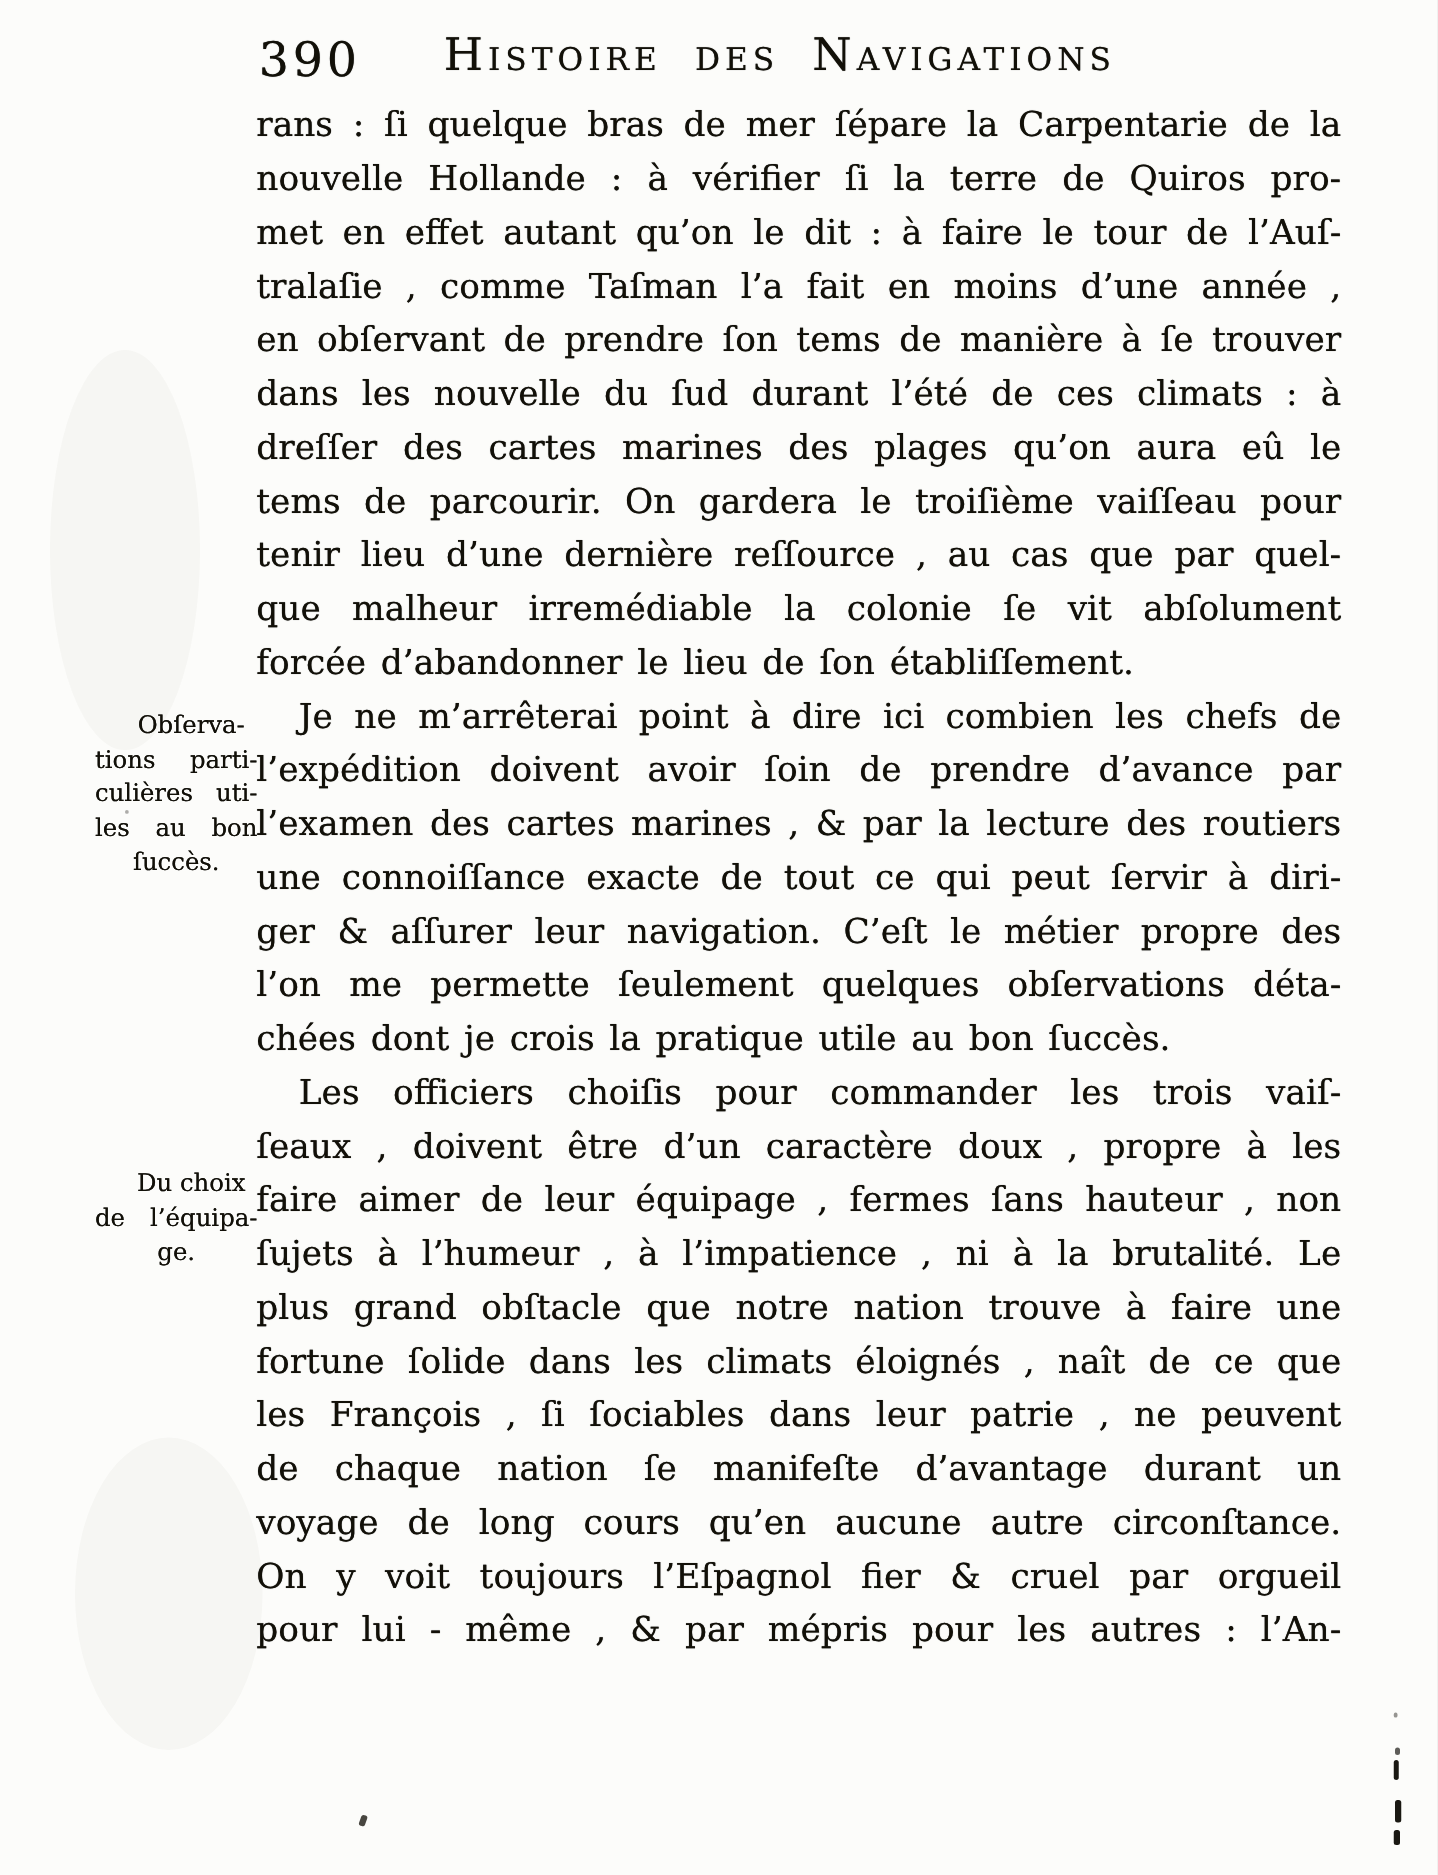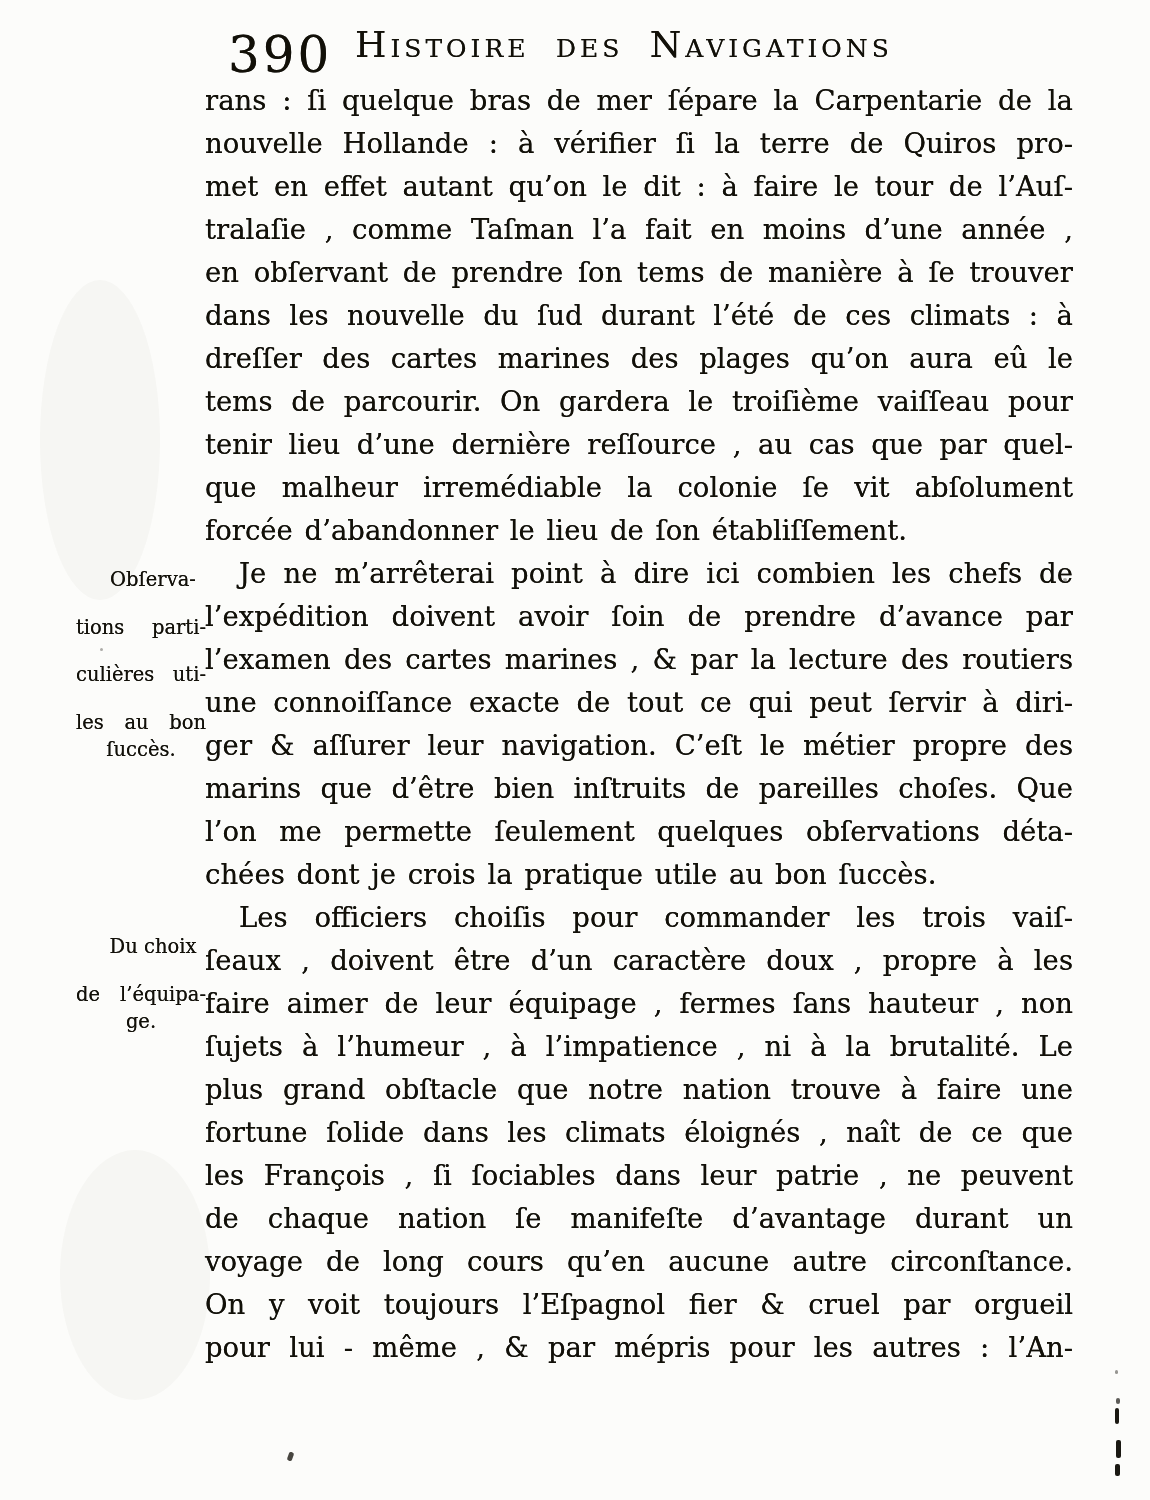--- a/index.html
+++ b/index.html
@@ -23,24 +23,23 @@
     border-radius: 50%;
     background: rgba(60,55,45,0.03);
     pointer-events: none;
   }
 
   
   .page-number {
     position: absolute;
     left: 207px;
     top: 26px;
-    font-size: 50px;
+    font-size: 38px;
     letter-spacing: 3px;
     text-shadow: 0 0 0.6px rgba(0,0,0,0.75);
-    margin-left: 21px;
   }
   .running-title {
     position: absolute;
     left: 355px;
     top: 24px;
     font-size: 36px;
     font-variant: small-caps;
     letter-spacing: 4px;
     word-spacing: 11px;
     white-space: nowrap;
@@ -77,21 +76,21 @@
   
   .margin-note {
     position: absolute;
     left: 76px;
     width: 130px;
     font-size: 19.5px;
     line-height: 27.5px;
     text-shadow: 0 0 0.5px rgba(0,0,0,0.8);
   }
   .mn-line { text-align: center; }
-  .mn-line.j { text-align: justify; text-align-last: justify; margin-top: 20px; }
+  .mn-line.j { text-align: justify; text-align-last: justify; }
   .mn-line.ind { text-indent: 24px; }
   .margin-note-1 { top: 566px; }
   .margin-note-2 { top: 933px; }
 
   
   .speck {
     position: absolute;
     background: #1a1812;
     border-radius: 2px;
   }
@@ -117,21 +116,20 @@
     <div class="line">dreſſer des cartes marines des plages qu’on aura eû le</div>
     <div class="line">tems de parcourir. On gardera le troiſième vaiſſeau pour</div>
     <div class="line">tenir lieu d’une dernière reſſource , au cas que par quel-</div>
     <div class="line">que malheur irremédiable la colonie ſe vit abſolument</div>
     <div class="line noj">forcée d’abandonner le lieu de ſon établiſſement.</div>
     <div class="line ind">Je ne m’arrêterai point à dire ici combien les chefs de</div>
     <div class="line">l’expédition doivent avoir ſoin de prendre d’avance par</div>
     <div class="line">l’examen des cartes marines , &amp; par la lecture des routiers</div>
     <div class="line">une connoiſſance exacte de tout ce qui peut ſervir à diri-</div>
     <div class="line">ger &amp; aſſurer leur navigation. C’eſt le métier propre des</div>
-    <div class="line">marins que d’être bien inſtruits de pareilles choſes. Que</div>
     <div class="line">l’on me permette ſeulement quelques obſervations déta-</div>
     <div class="line noj">chées dont je crois la pratique utile au bon ſuccès.</div>
     <div class="line ind">Les officiers choiſis pour commander les trois vaiſ-</div>
     <div class="line">ſeaux , doivent être d’un caractère doux , propre à les</div>
     <div class="line">faire aimer de leur équipage , fermes ſans hauteur , non</div>
     <div class="line">ſujets à l’humeur , à l’impatience , ni à la brutalité. Le</div>
     <div class="line">plus grand obſtacle que notre nation trouve à faire une</div>
     <div class="line">fortune ſolide dans les climats éloignés , naît de ce que</div>
     <div class="line">les François , ſi ſociables dans leur patrie , ne peuvent</div>
     <div class="line">de chaque nation ſe manifeſte d’avantage durant un</div>

